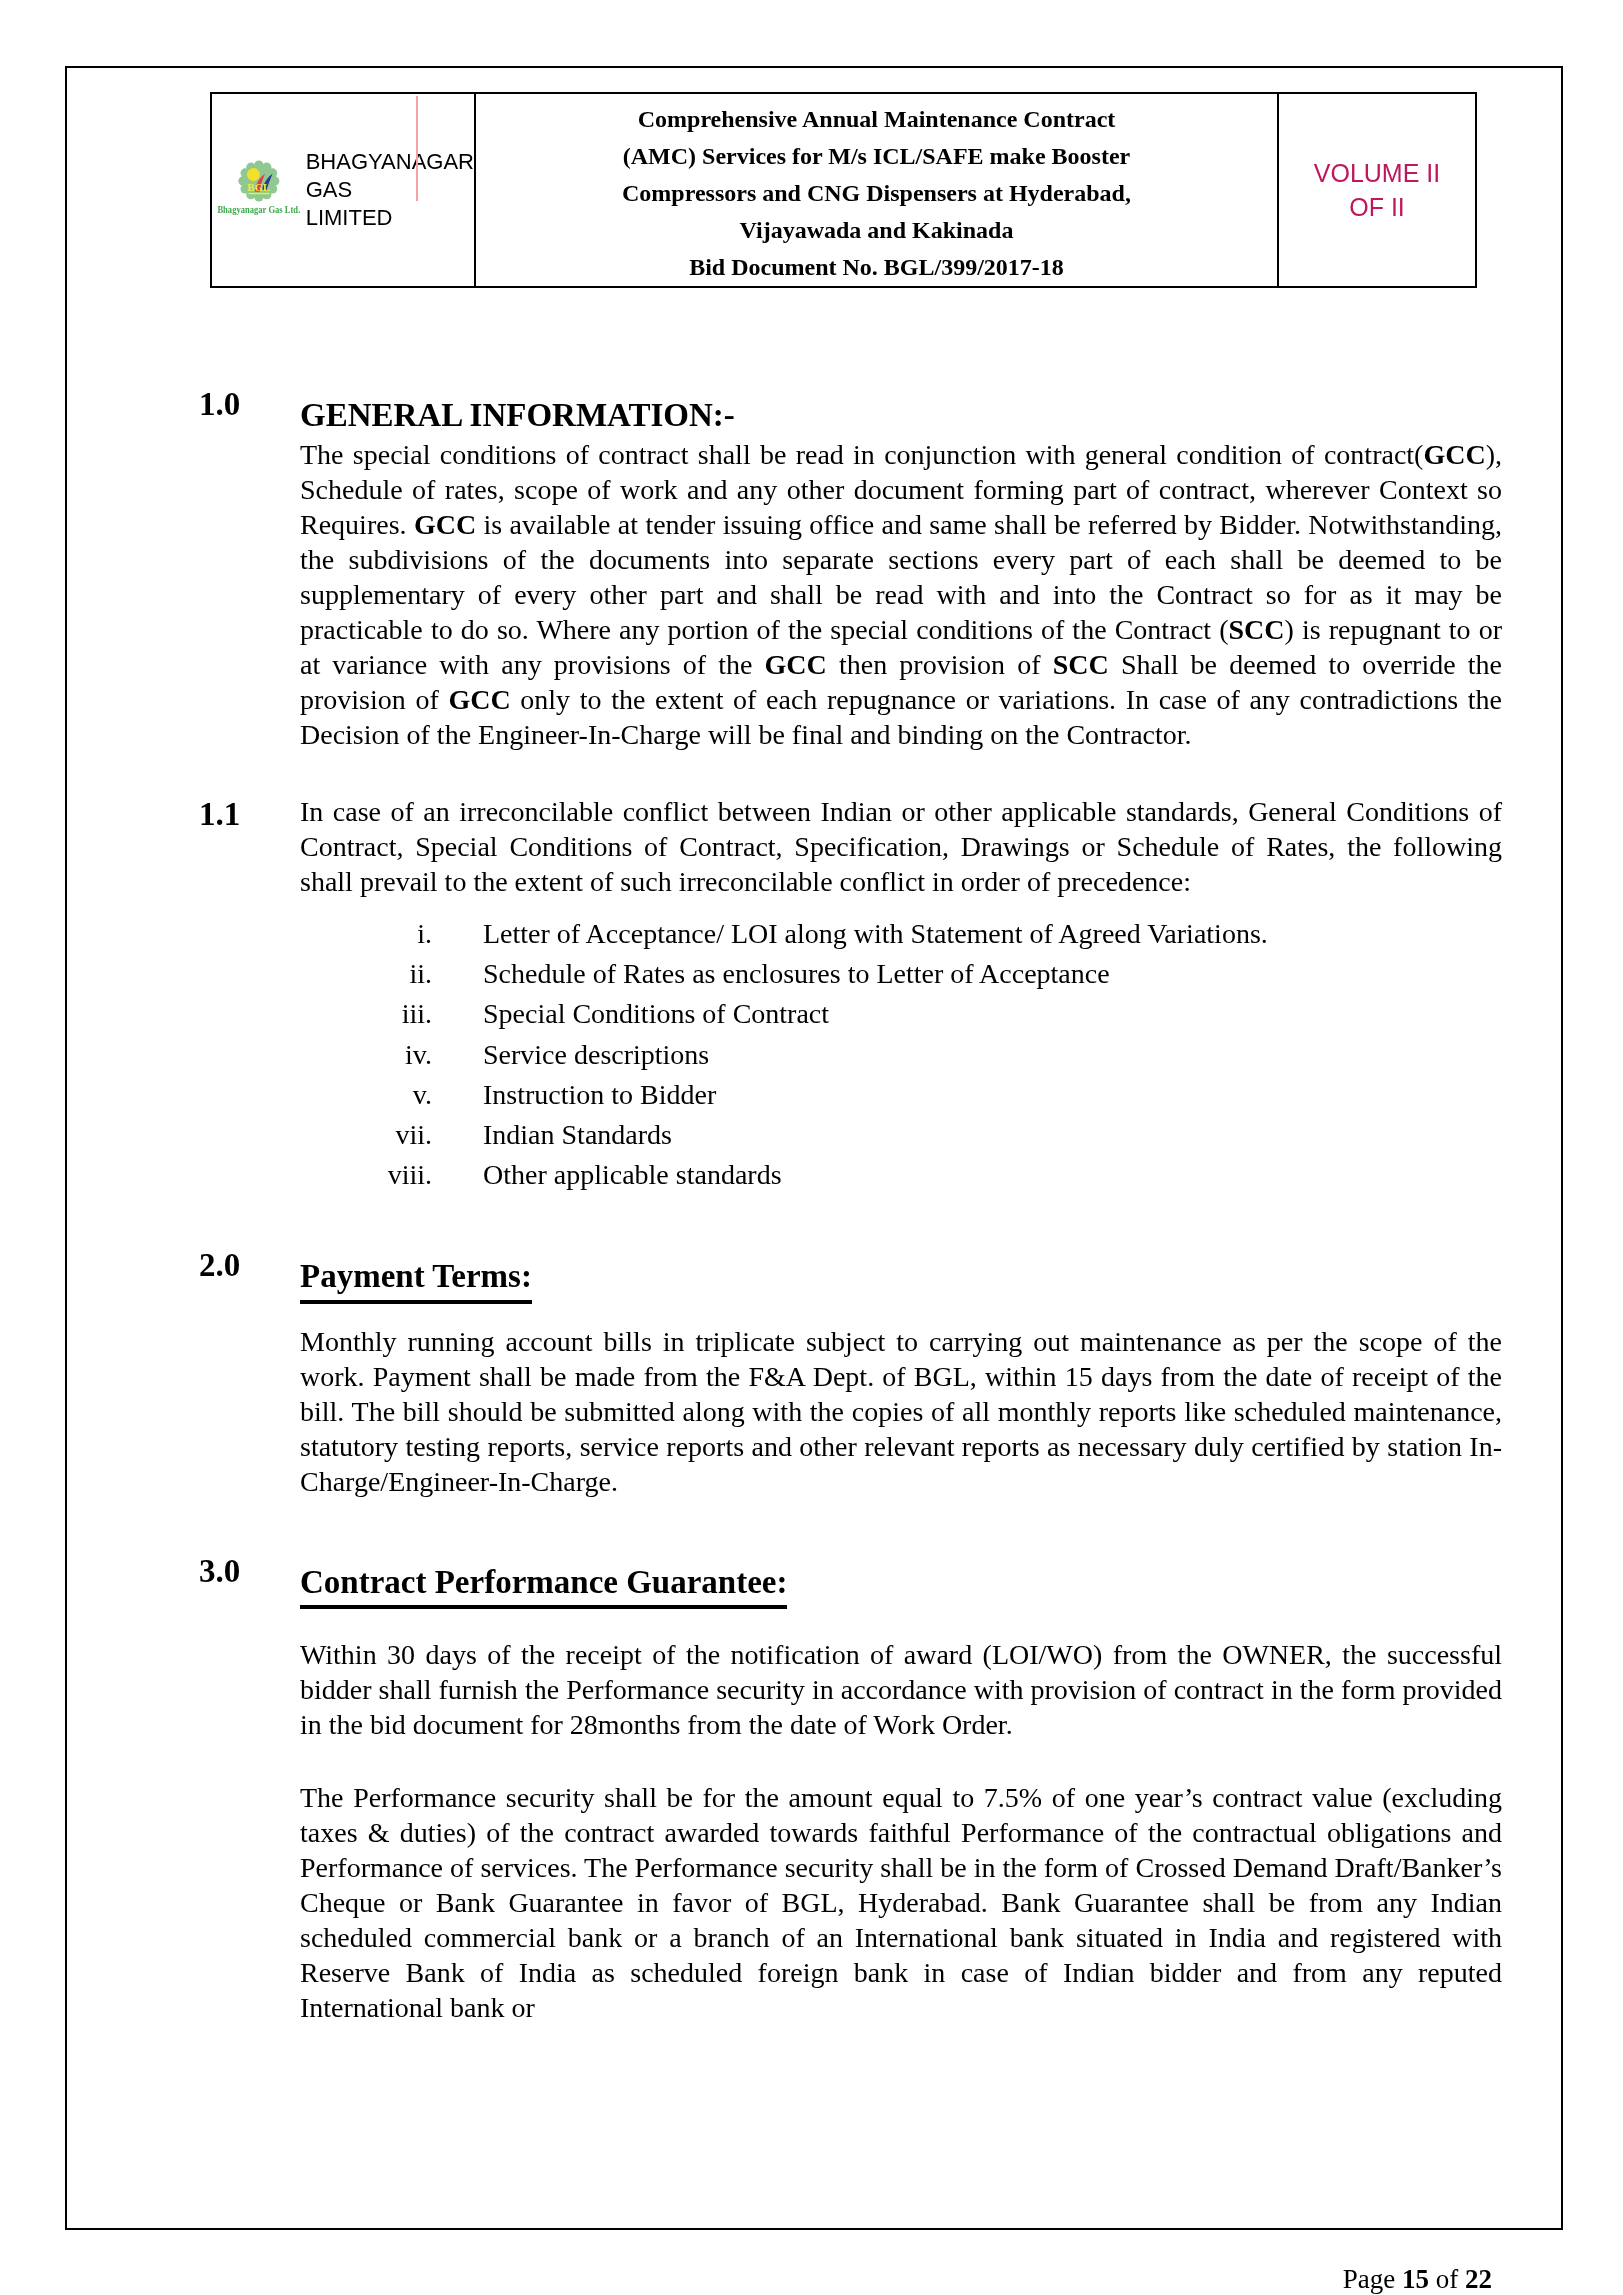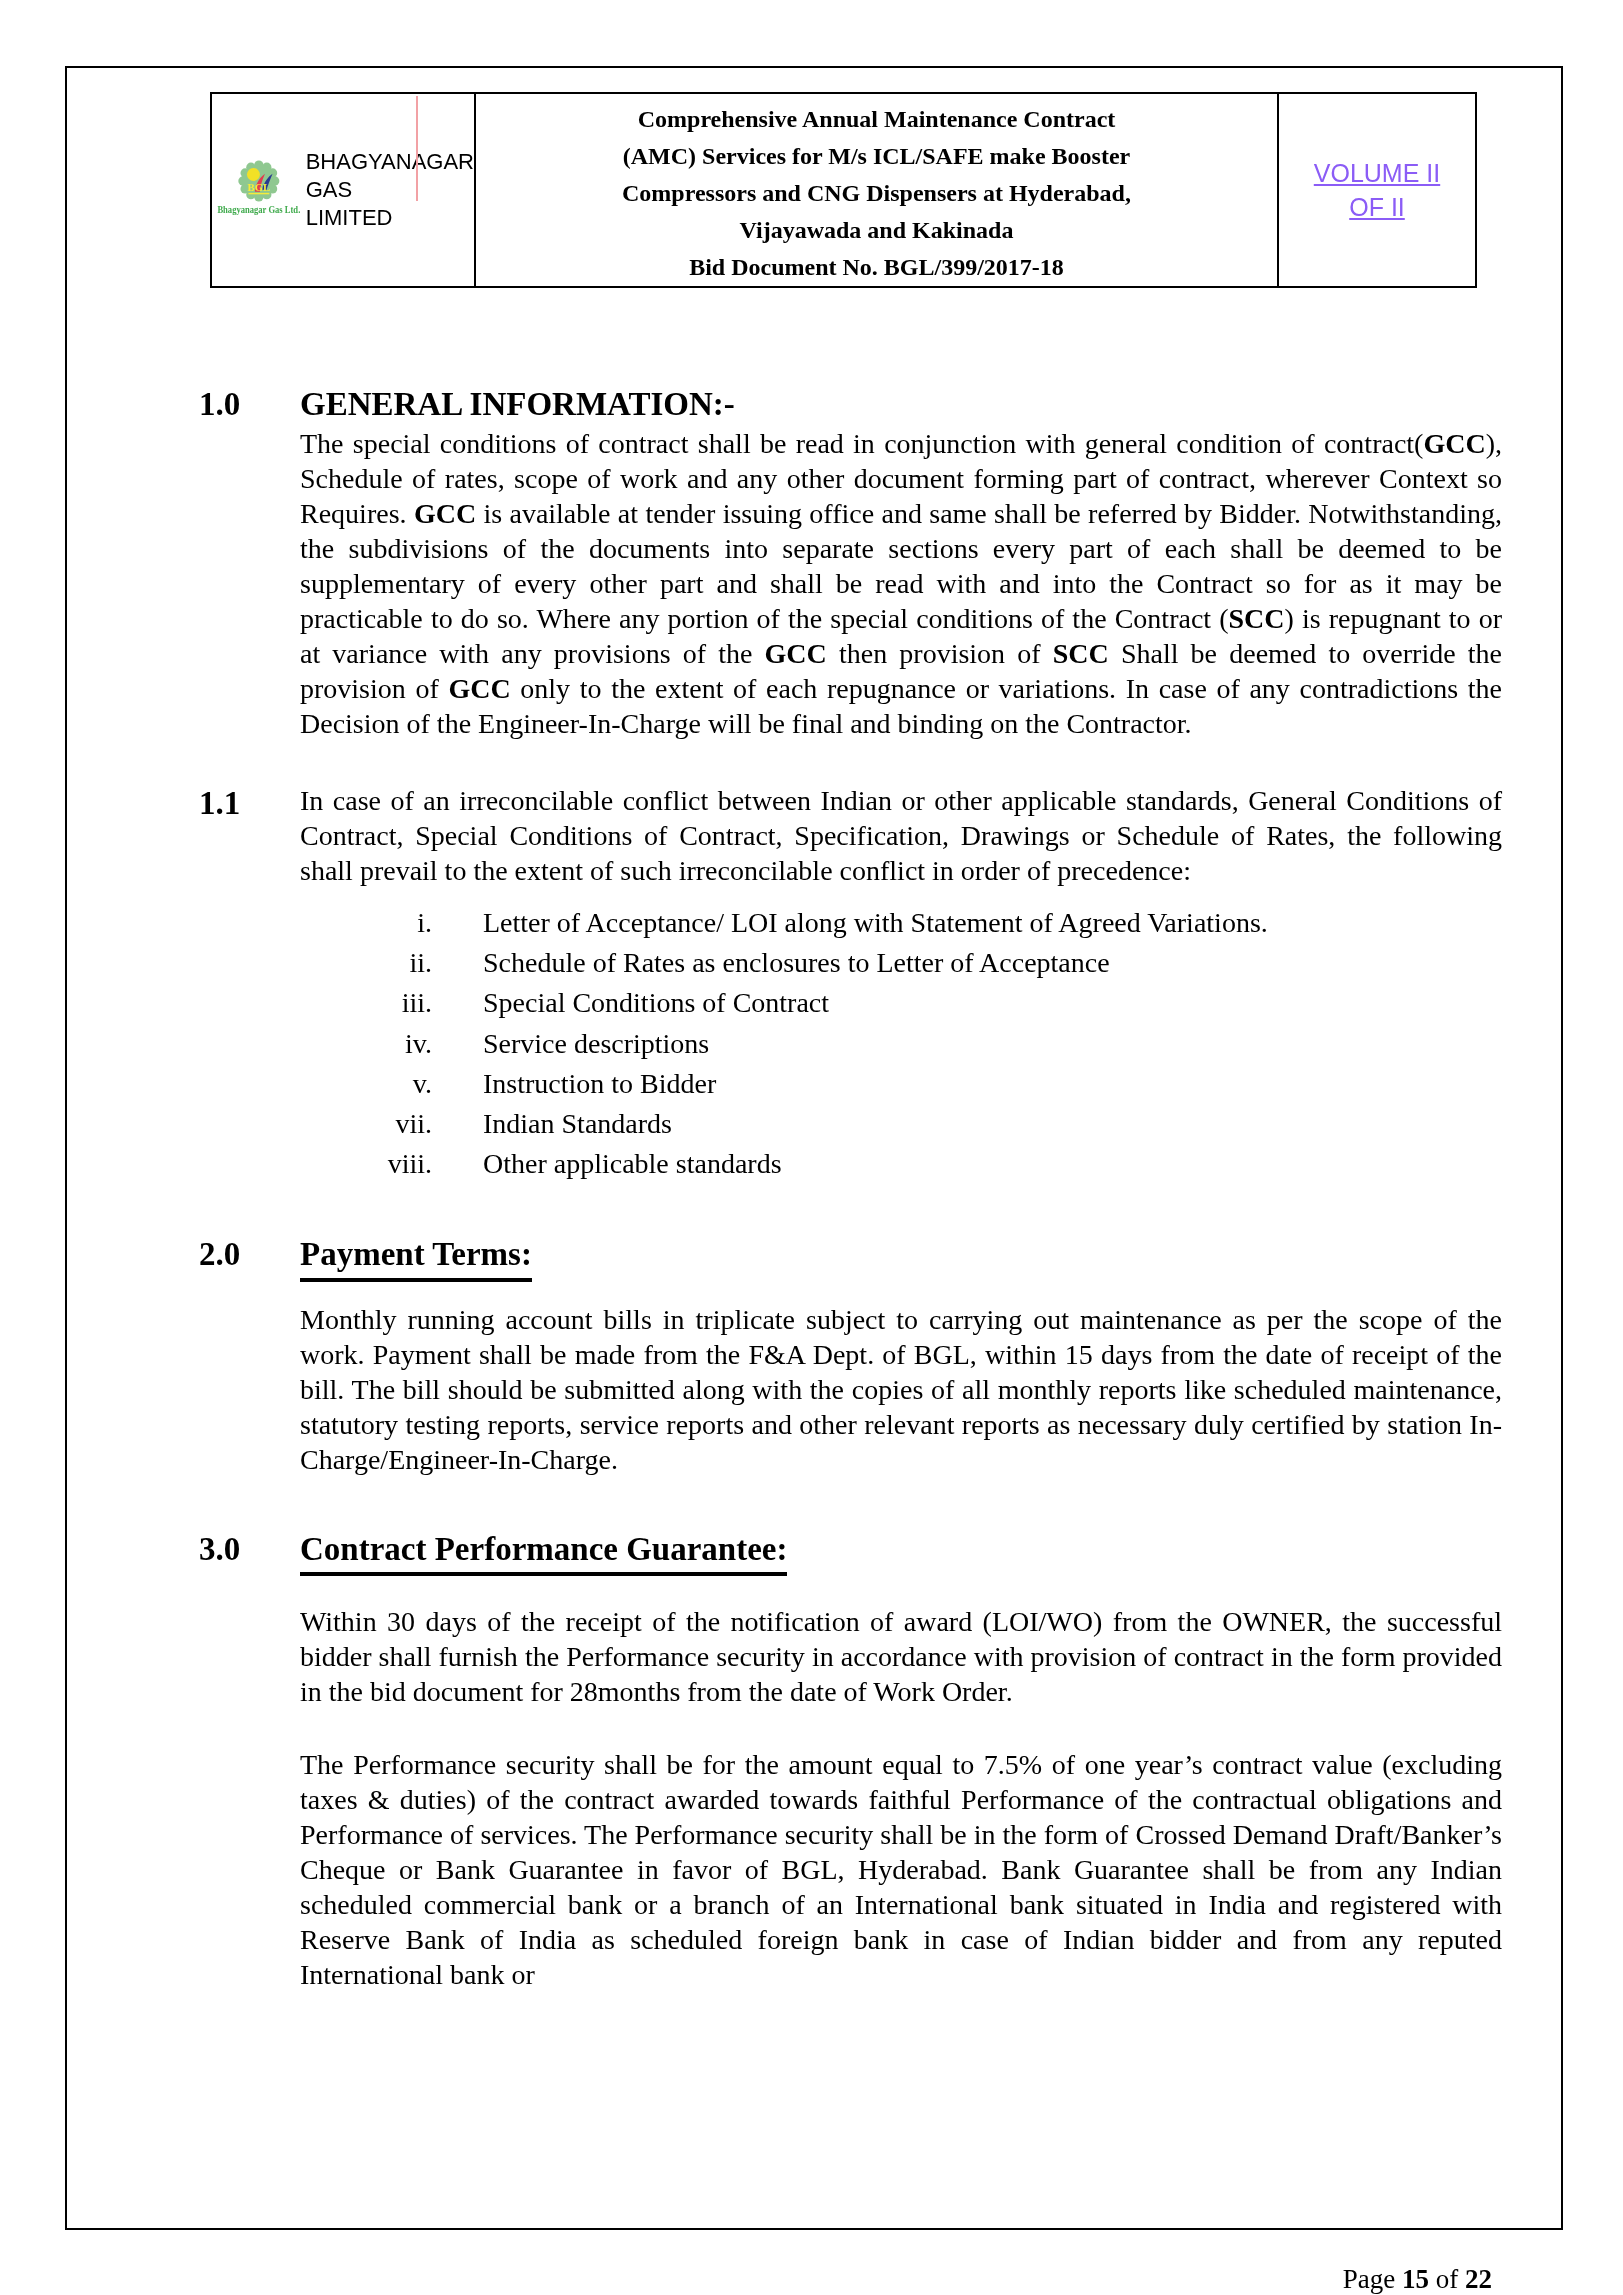--- a/index.html
+++ b/index.html
@@ -16,28 +16,28 @@
         align-items:center;justify-content:flex-start;}
   .logo-svg{margin-top:6.5px;display:block;}
   .company-name{font-family:"Liberation Sans",sans-serif;font-size:22px;line-height:28px;
         text-align:left;color:#000;margin-top:0px;}
   .logo-divider{position:absolute;right:56px;top:2.6px;width:2px;height:105px;}
   .cell-title{flex:1;border-left:2px solid #000;border-right:2px solid #000;
         text-align:center;padding-top:7.9px;}
   .title-line{font-weight:bold;font-size:24px;line-height:37px;white-space:nowrap;}
   .cell-volume{width:196px;display:flex;flex-direction:column;justify-content:center;
         align-items:center;font-family:"Liberation Sans",sans-serif;font-size:25px;
-        line-height:34px;color:#8b5cf6;text-decoration:underline;}
+        line-height:34px;color:#be185d;}
 
   
   .body{position:absolute;left:0;top:219px;width:1495px;}
   .sec{display:flex;gap:30px;}
   .sec-num{flex:0 0 71px;margin-left:132px;font-weight:bold;font-size:33px;line-height:41px;}
   .sec-content{flex:1;margin-right:60px;}
-  .sec-heading{font-weight:bold;font-size:33px;line-height:41px;}
+  .sec-heading{font-weight:bold;font-size:33px;line-height:41px;margin-top:11px;}
   .u{display:inline-block;border-bottom:4.6px solid #000;padding-bottom:2.6px;}
   .para{font-size:28px;line-height:35px;text-align:justify;}
   .para b{font-weight:bold;}
 
   .mt-sec1{margin-top:97px;}
   .mt-para1{margin-top:1px;}
   .mt-sec11{margin-top:42px;}
   .mt-list{margin-top:17px;}
   .mt-sec2{margin-top:48px;}
   .mt-para2{margin-top:19.6px;}

